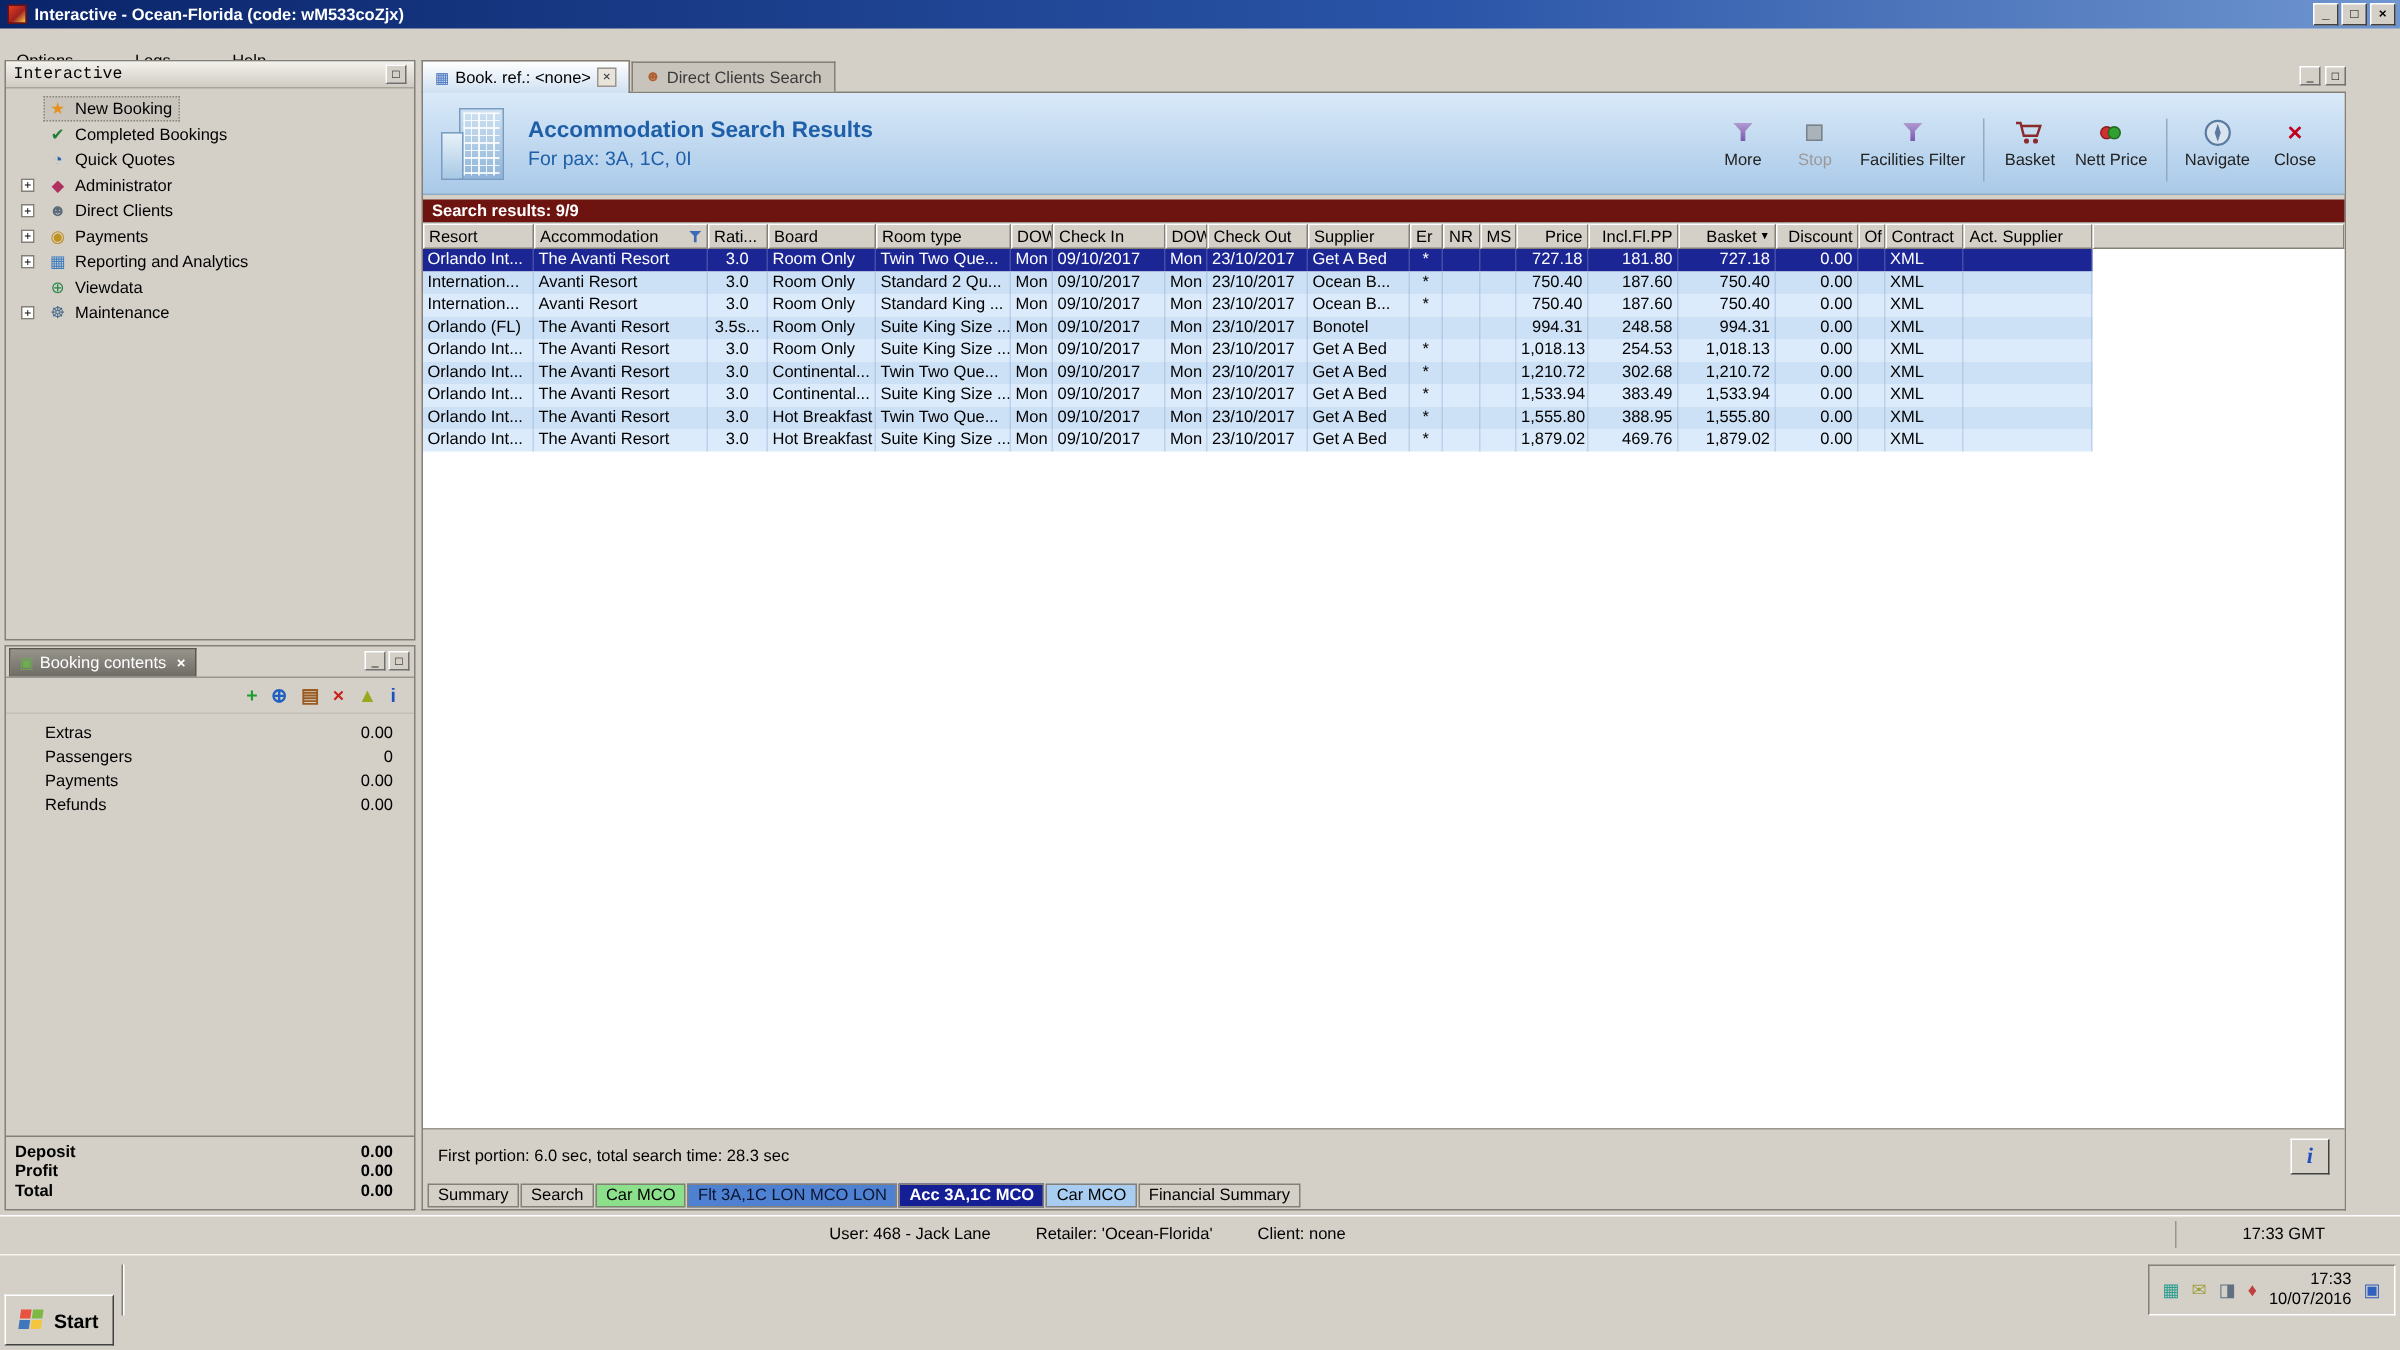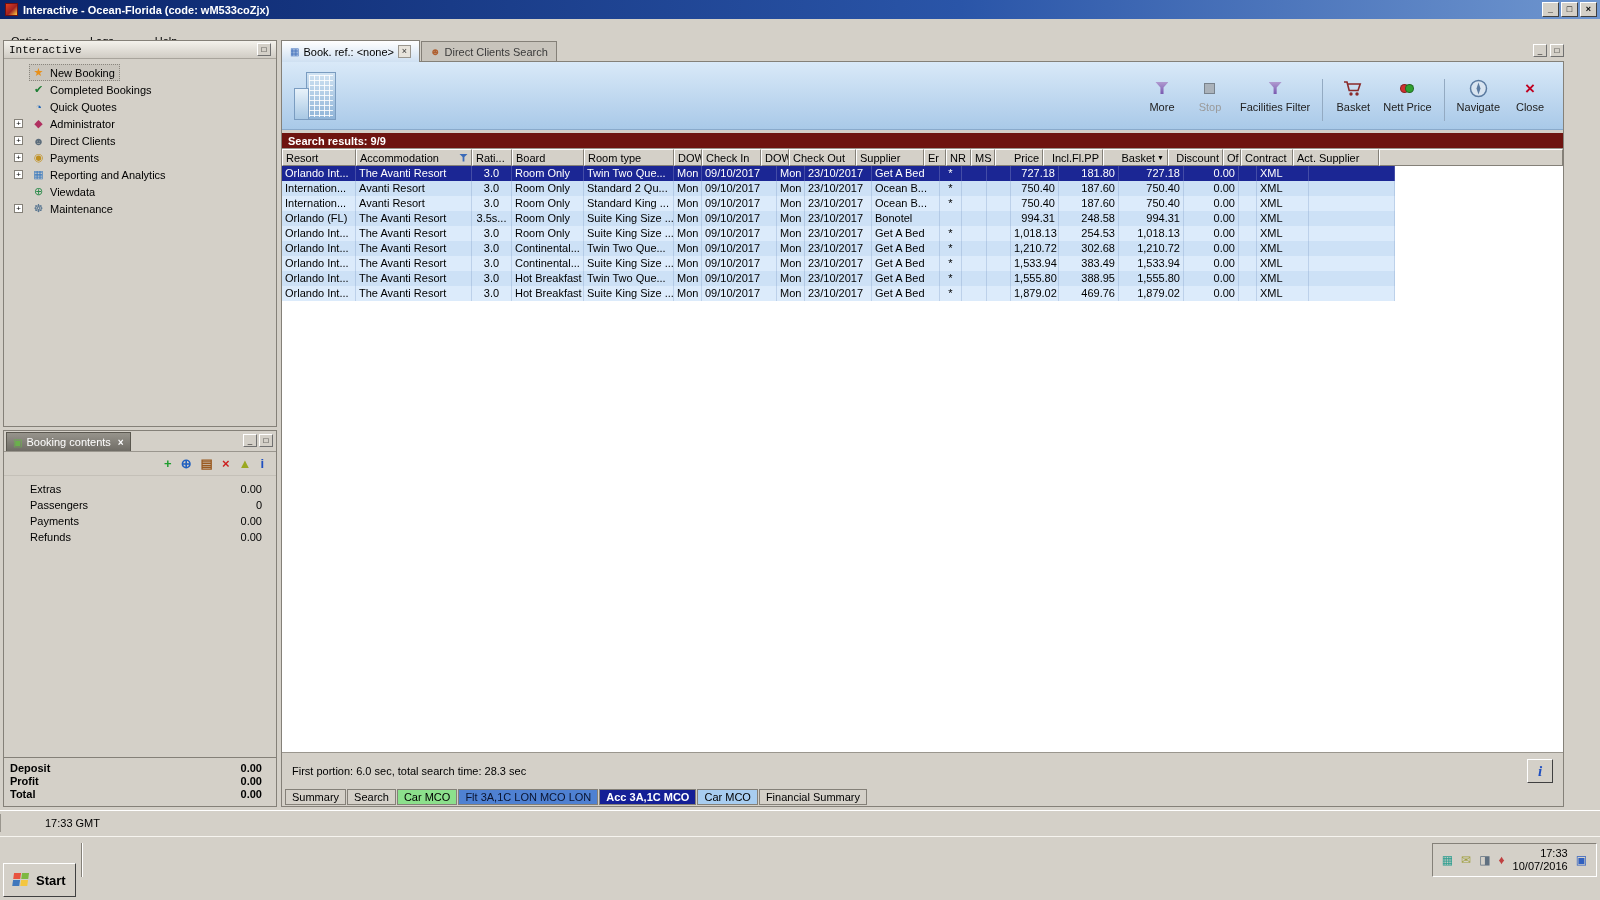--- a/index.html
+++ b/index.html
@@ -272,20 +272,24 @@
     </div>
   <div class="dt-winbtns">
     <span class="panel-btn">_</span>
     <span class="panel-btn">□</span>
   </div>
 </div>
 
 <div class="doc-body">
   <div class="doc-header">
     <div class="building"></div>
+    <div class="hdr-text">
+      <div class="hdr-title">Accommodation Search Results</div>
+      <div class="hdr-sub">For pax: 3A, 1C, 0I</div>
+    </div>
     <div class="ws-toolbar" id="ws-toolbar">
         <div class="tbtn">
           <span class="ic">
             <span class="i-funnel"></span>
           </span>
           <span class="tlbl">More</span>
         </div>
         <div class="tbtn disabled">
           <span class="ic">
             <span class="i-stop"></span>
@@ -349,21 +353,21 @@
         </span>
         <span class="gh-cell" style="width: 72px;">
           <span class="gh-lbl">Board</span>
         </span>
         <span class="gh-cell" style="width: 90px;">
           <span class="gh-lbl">Room type</span>
         </span>
         <span class="gh-cell" style="width: 28px;">
           <span class="gh-lbl">DOW</span>
         </span>
-        <span class="gh-cell" style="width: 59px; text-align: center;">
+        <span class="gh-cell" style="width: 75px; text-align: center;">
           <span class="gh-lbl">Check In</span>
         </span>
         <span class="gh-cell" style="width: 28px;">
           <span class="gh-lbl">DOW</span>
         </span>
         <span class="gh-cell" style="width: 67px;">
           <span class="gh-lbl">Check Out</span>
         </span>
         <span class="gh-cell" style="width: 68px;">
           <span class="gh-lbl">Supplier</span>
@@ -611,20 +615,25 @@
       <span class="btab" style="background: rgb(212, 208, 200); color: rgb(0, 0, 0);">Search</span>
       <span class="btab" style="background: rgb(140, 224, 140); color: rgb(0, 0, 0);">Car MCO</span>
       <span class="btab" style="background: rgb(79, 129, 210); color: rgb(10, 20, 48);">Flt 3A,1C LON MCO LON</span>
       <span class="btab sel" style="background: rgb(20, 31, 150); color: rgb(255, 255, 255);">Acc 3A,1C MCO</span>
       <span class="btab" style="background: rgb(168, 205, 240); color: rgb(0, 0, 0);">Car MCO</span>
       <span class="btab" style="background: rgb(212, 208, 200); color: rgb(0, 0, 0);">Financial Summary</span>
     </div>
 </div>
 
 <div class="app-status">
+  <div class="as-main" id="status-segments">
+      <span class="st-seg">User: 468 - Jack Lane</span>
+      <span class="st-seg">Retailer: 'Ocean-Florida'</span>
+      <span class="st-seg">Client: none</span>
+    </div>
   <div class="as-right">17:33 GMT</div>
 </div>
 
 <div class="taskbar">
   <div class="start-btn">
     <span class="win-flag">
         <span class="wf1"></span>
         <span class="wf2"></span>
         <span class="wf3"></span>
         <span class="wf4"></span>

